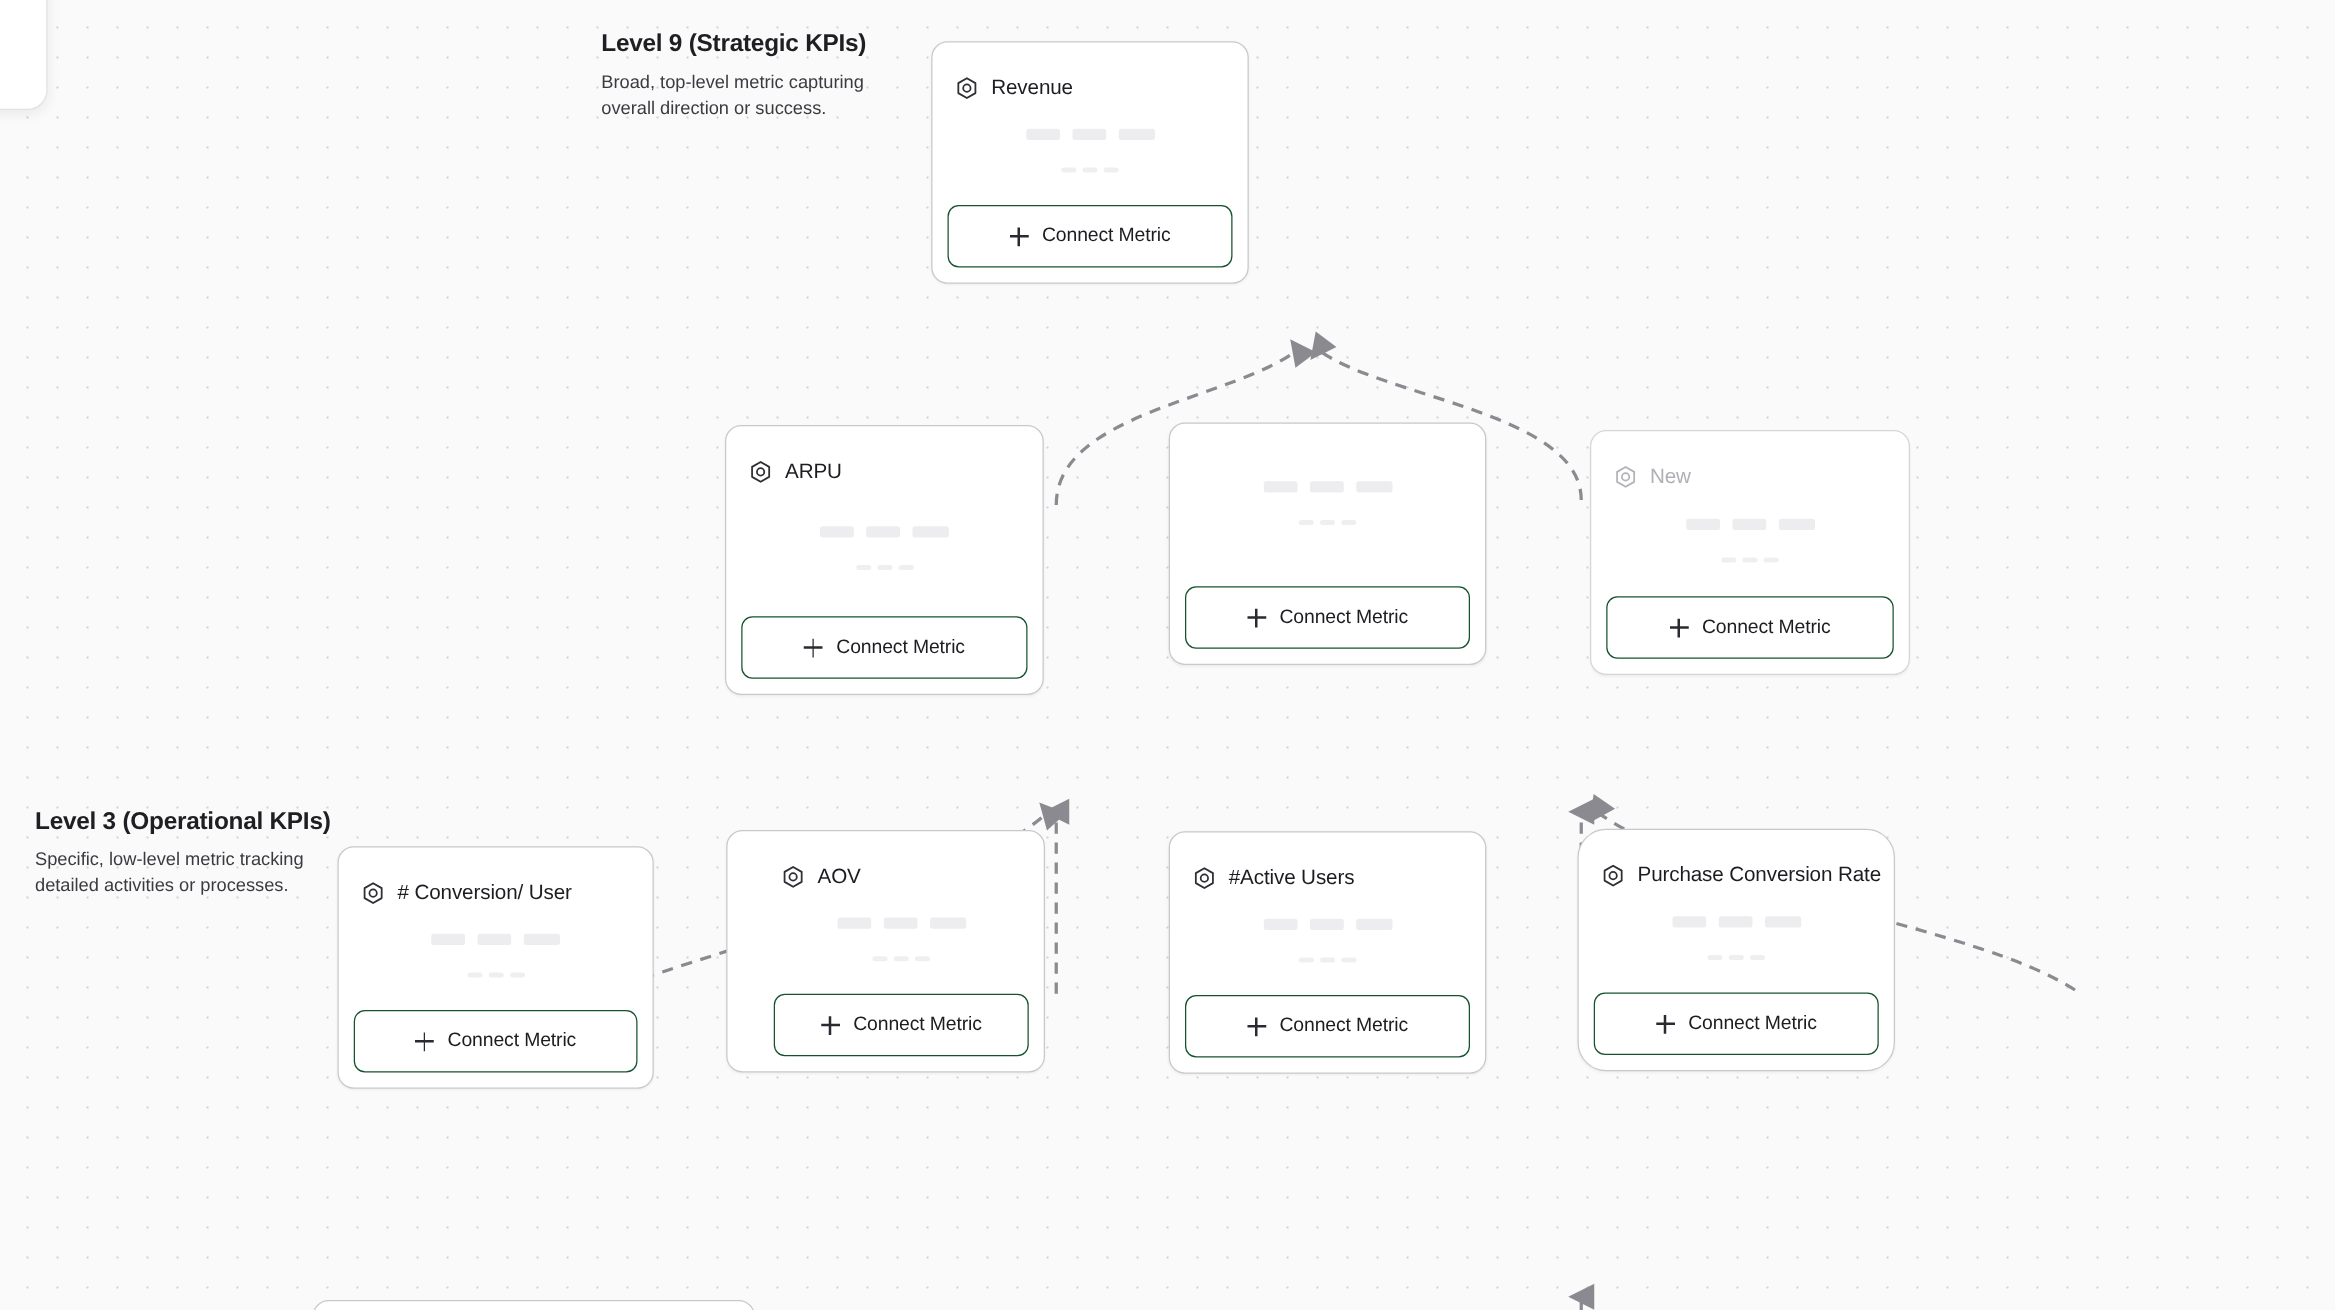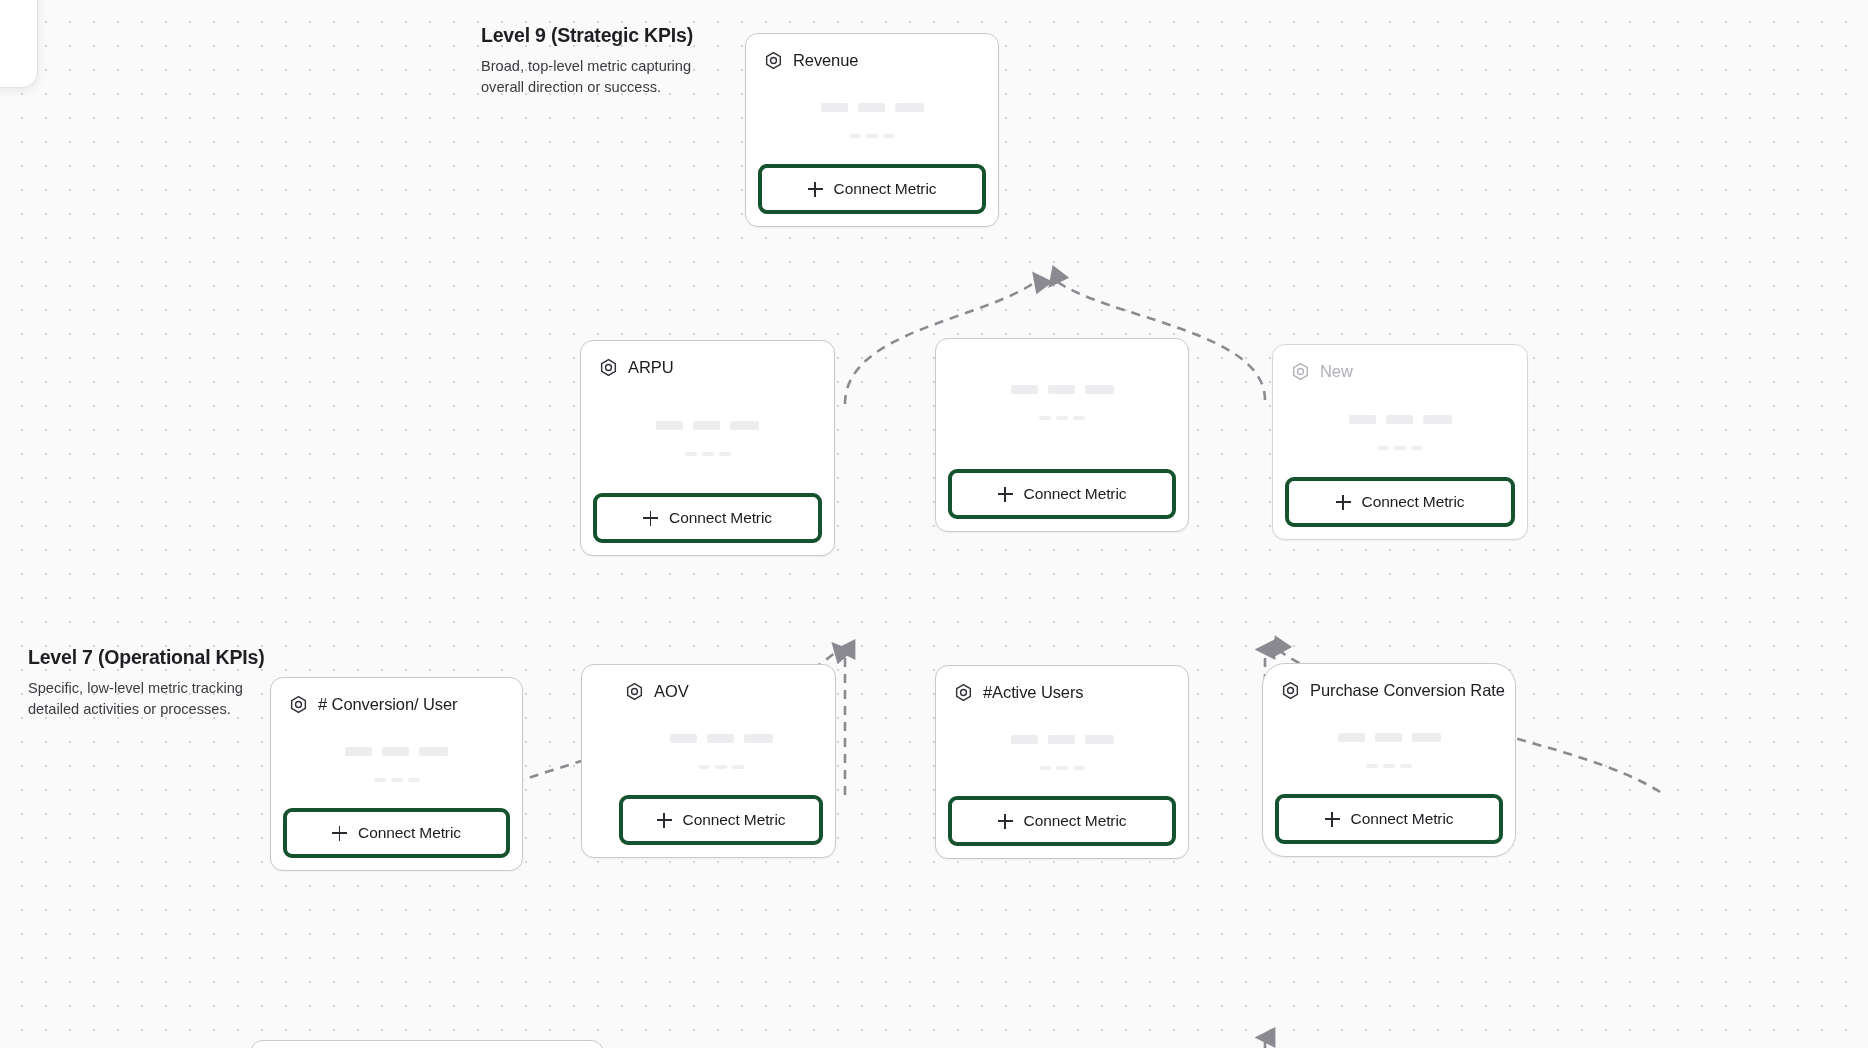--- a/index.html
+++ b/index.html
@@ -55,21 +55,21 @@
     border-radius: 13px;
     box-shadow: 0 1px 2px rgba(20,20,30,0.05);
     display: flex;
     flex-direction: column;
     overflow: hidden;
   }
   .card.muted { border-color: #d6d6da; }
 
   .card-head {
     display: flex;
-    align-items: flex-start;
+    align-items: flex-end;
     gap: 10px;
     padding: 17px 18px 0 18px;
     height: 46px;
     flex: none;
   }
   .card-icon {
     width: 19px;
     height: 19px;
     flex: none;
     display: block;
@@ -108,21 +108,21 @@
   .skel-row.small .skel {
     height: 4px;
     width: 12px;
     background: #efeff1;
   }
 
   .connect-btn {
     margin: 0 12px 12px 12px;
     height: 50px;
     flex: none;
-    border: 4px solid #14532d;
+    border: 1px solid #14532d;
     border-radius: 9px;
     background: #ffffff;
     display: flex;
     align-items: center;
     justify-content: center;
     gap: 11px;
     cursor: pointer;
   }
   .plus-icon {
     width: 15px; height: 15px;
@@ -190,21 +190,21 @@
     
   </div>
 
   <div class="level-block" style="left:481px; top:24px; width:215px;">
     <div class="level-title">Level 9 (Strategic KPIs)</div>
     <div class="level-desc">Broad, top-level metric capturing overall direction or success.</div>
   </div>
 
 
   <div class="level-block" style="left:28px; top:646px; width:222px;">
-    <div class="level-title">Level 7 (Operational KPIs)</div>
+    <div class="level-title">Level 3 (Operational KPIs)</div>
     <div class="level-desc">Specific, low-level metric tracking detailed activities or processes.</div>
   </div>
 
   <div class="card" style="left:745px; top:33px; width:254px; height:194px;">
     <div class="card-head">
       <svg class="card-icon" viewBox="0 0 20 20" xmlns="http://www.w3.org/2000/svg">
         <path d="M10 1.6 L17.2 5.8 L17.2 14.2 L10 18.4 L2.8 14.2 L2.8 5.8 Z" fill="none" stroke="currentColor" stroke-width="1.5" stroke-linejoin="round"></path>
         <circle cx="10" cy="10" r="3.1" fill="none" stroke="currentColor" stroke-width="1.5"></circle>
       </svg>
       <span class="card-title">Revenue</span>

